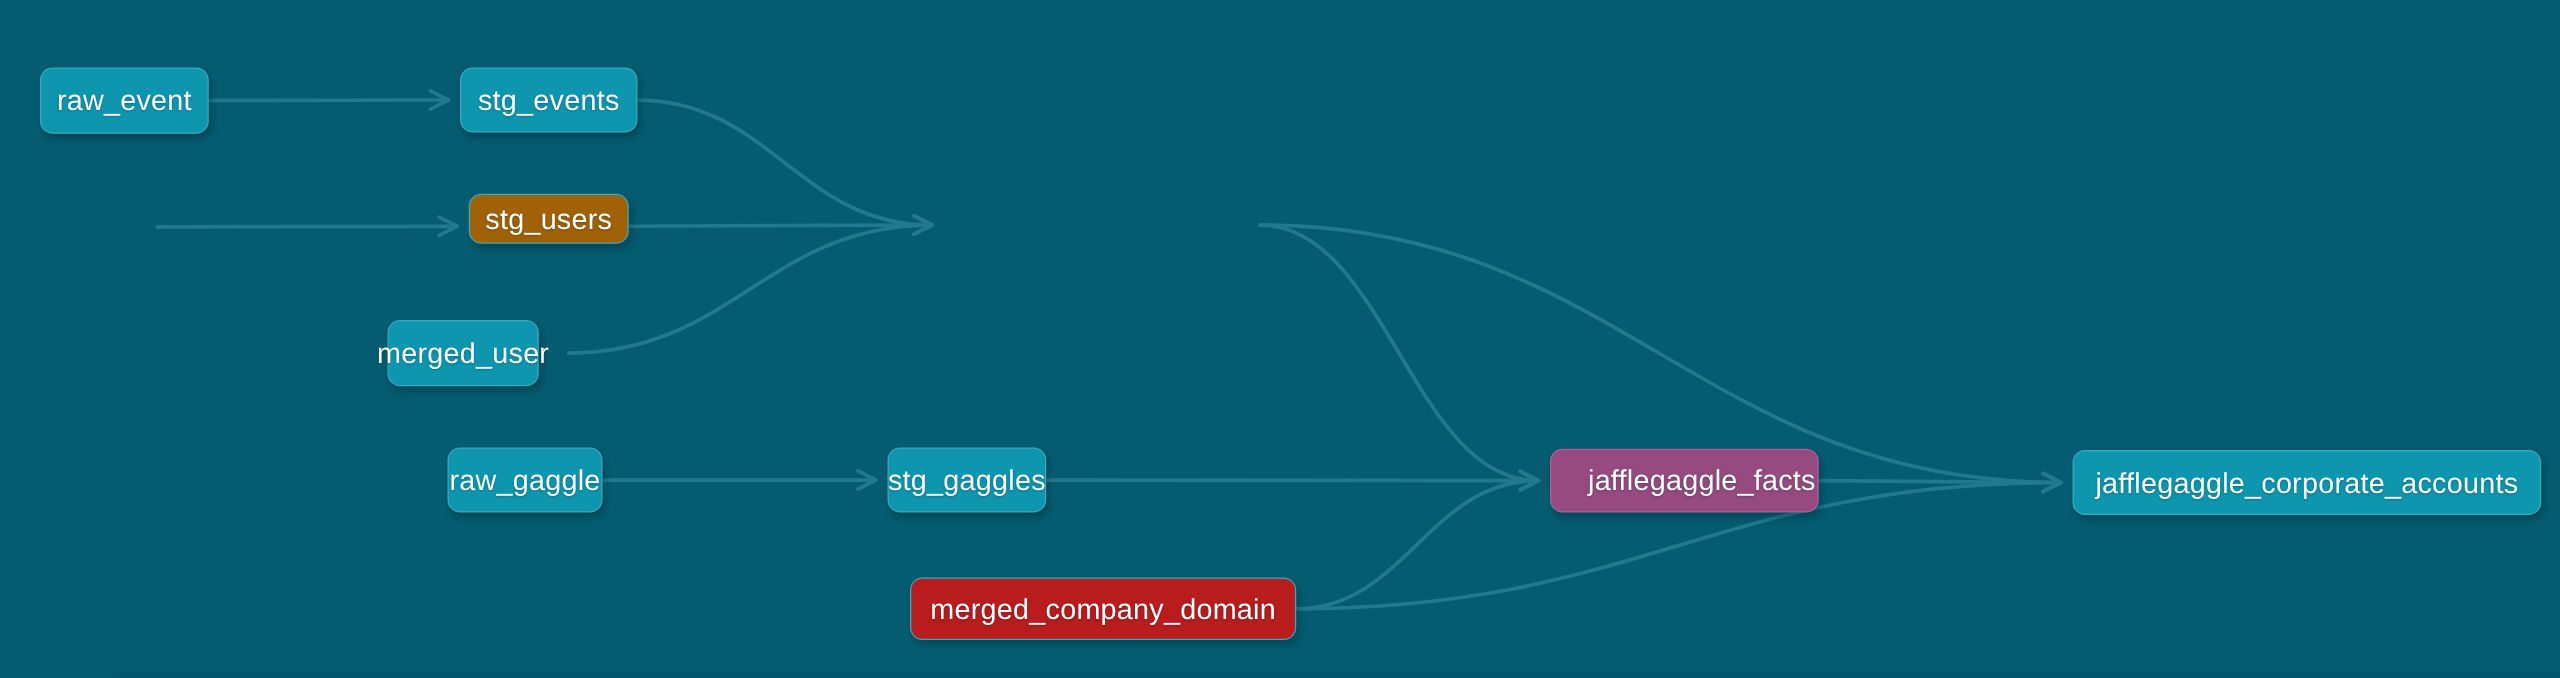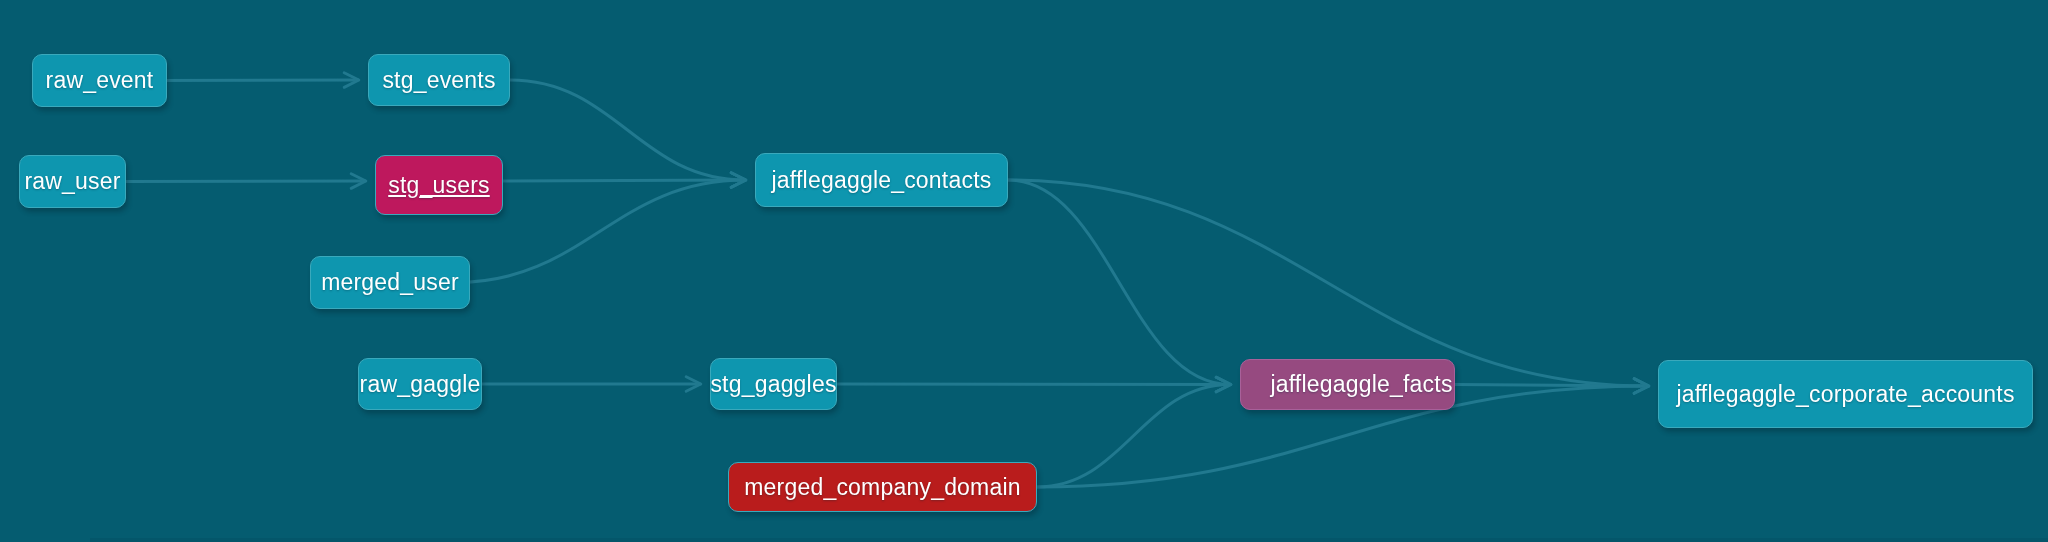--- a/index.html
+++ b/index.html
@@ -63,43 +63,37 @@
       <path d="M1008,180 C1296,180 1360,386 1648,386" fill="none" stroke="#21798f" stroke-width="3" stroke-linecap="round" marker-end="url(#arrow-head)"></path>
       <path d="M1037,487 C1123.85,487 1143.15,384.5 1230,384.5" fill="none" stroke="#21798f" stroke-width="3" stroke-linecap="round" marker-end="url(#arrow-head)"></path>
       <path d="M1037,487 C1311.95,487 1373.05,386 1648,386" fill="none" stroke="#21798f" stroke-width="3" stroke-linecap="round" marker-end="url(#arrow-head)"></path>
       <path d="M1455,384.5 L1648,386" fill="none" stroke="#21798f" stroke-width="3" stroke-linecap="round" marker-end="url(#arrow-head)"></path>
     </svg>
 
   <div class="bottom-strip" style="left: 90px; width: 1958px; height: 4px; background: rgb(4, 86, 106);"></div>
 <div class="node" style="left: 16px; top: 54px; width: 135px; height: 53px; background: rgb(14, 150, 175); border: 1px solid rgb(58, 169, 188); color: rgb(255, 255, 255); margin-left: 16px;">
       <span>raw_event</span>
     </div>
-    <div class="node" style="left: 19px; top: 155px; width: 107px; height: 53px; background: rgb(14, 150, 175); border: 1px solid rgb(58, 169, 188); color: rgb(255, 255, 255);">
-      <span>raw_user</span>
-    </div>
     <div class="node" style="left: 368px; top: 54px; width: 142px; height: 52px; background: rgb(14, 150, 175); border: 1px solid rgb(58, 169, 188); color: rgb(255, 255, 255); justify-content: center;">
       <span>stg_events</span>
     </div>
-    <div class="node" style="left: 375px; top: 155px; width: 128px; height: 60px; background: #be185d; border: 1px solid rgb(58, 169, 188); color: rgb(255, 255, 255); text-decoration: underline;">
+    <div class="node" style="left: 375px; top: 155px; width: 128px; height: 40px; background: #a16207; border: 1px solid rgb(58, 169, 188); color: rgb(255, 255, 255);">
       <span>stg_users</span>
     </div>
-    <div class="node" style="left: 310px; top: 256px; width: 160px; height: 53px; background: rgb(14, 150, 175); border: 1px solid rgb(58, 169, 188); color: rgb(255, 255, 255);">
+    <div class="node" style="left: 310px; top: 256px; width: 121px; height: 53px; background: rgb(14, 150, 175); border: 1px solid rgb(58, 169, 188); color: rgb(255, 255, 255);">
       <span>merged_user</span>
-    </div>
-    <div class="node" style="left: 755px; top: 153px; width: 253px; height: 54px; background: rgb(14, 150, 175); border: 1px solid rgb(58, 169, 188); color: rgb(255, 255, 255);">
-      <span>jafflegaggle_contacts</span>
     </div>
     <div class="node" style="left: 358px; top: 358px; width: 124px; height: 52px; background: rgb(14, 150, 175); border: 1px solid rgb(58, 169, 188); color: rgb(255, 255, 255);">
       <span>raw_gaggle</span>
     </div>
     <div class="node" style="left: 710px; top: 358px; width: 127px; height: 52px; background: rgb(14, 150, 175); border: 1px solid rgb(58, 169, 188); color: rgb(255, 255, 255);">
       <span>stg_gaggles</span>
     </div>
     <div class="node" style="left: 728px; top: 462px; width: 309px; height: 50px; background: #b91c1c; border: 1px solid rgb(58, 169, 188); color: rgb(255, 255, 255);">
       <span>merged_company_domain</span>
     </div>
     <div class="node" style="left: 1240px; top: 359px; width: 215px; height: 51px; background: rgb(150, 74, 128); border: 1px solid rgb(168, 97, 154); color: rgb(255, 255, 255); padding-left: 28px;">
       <span>jafflegaggle_facts</span>
     </div>
-    <div class="node" style="left: 1658px; top: 360px; width: 375px; height: 68px; background: rgb(14, 150, 175); border: 1px solid rgb(58, 169, 188); color: rgb(255, 255, 255);">
+    <div class="node" style="left: 1658px; top: 360px; width: 375px; height: 52px; background: rgb(14, 150, 175); border: 1px solid rgb(58, 169, 188); color: rgb(255, 255, 255);">
       <span>jafflegaggle_corporate_accounts</span>
     </div>
   </div>
 
 </body></html>

